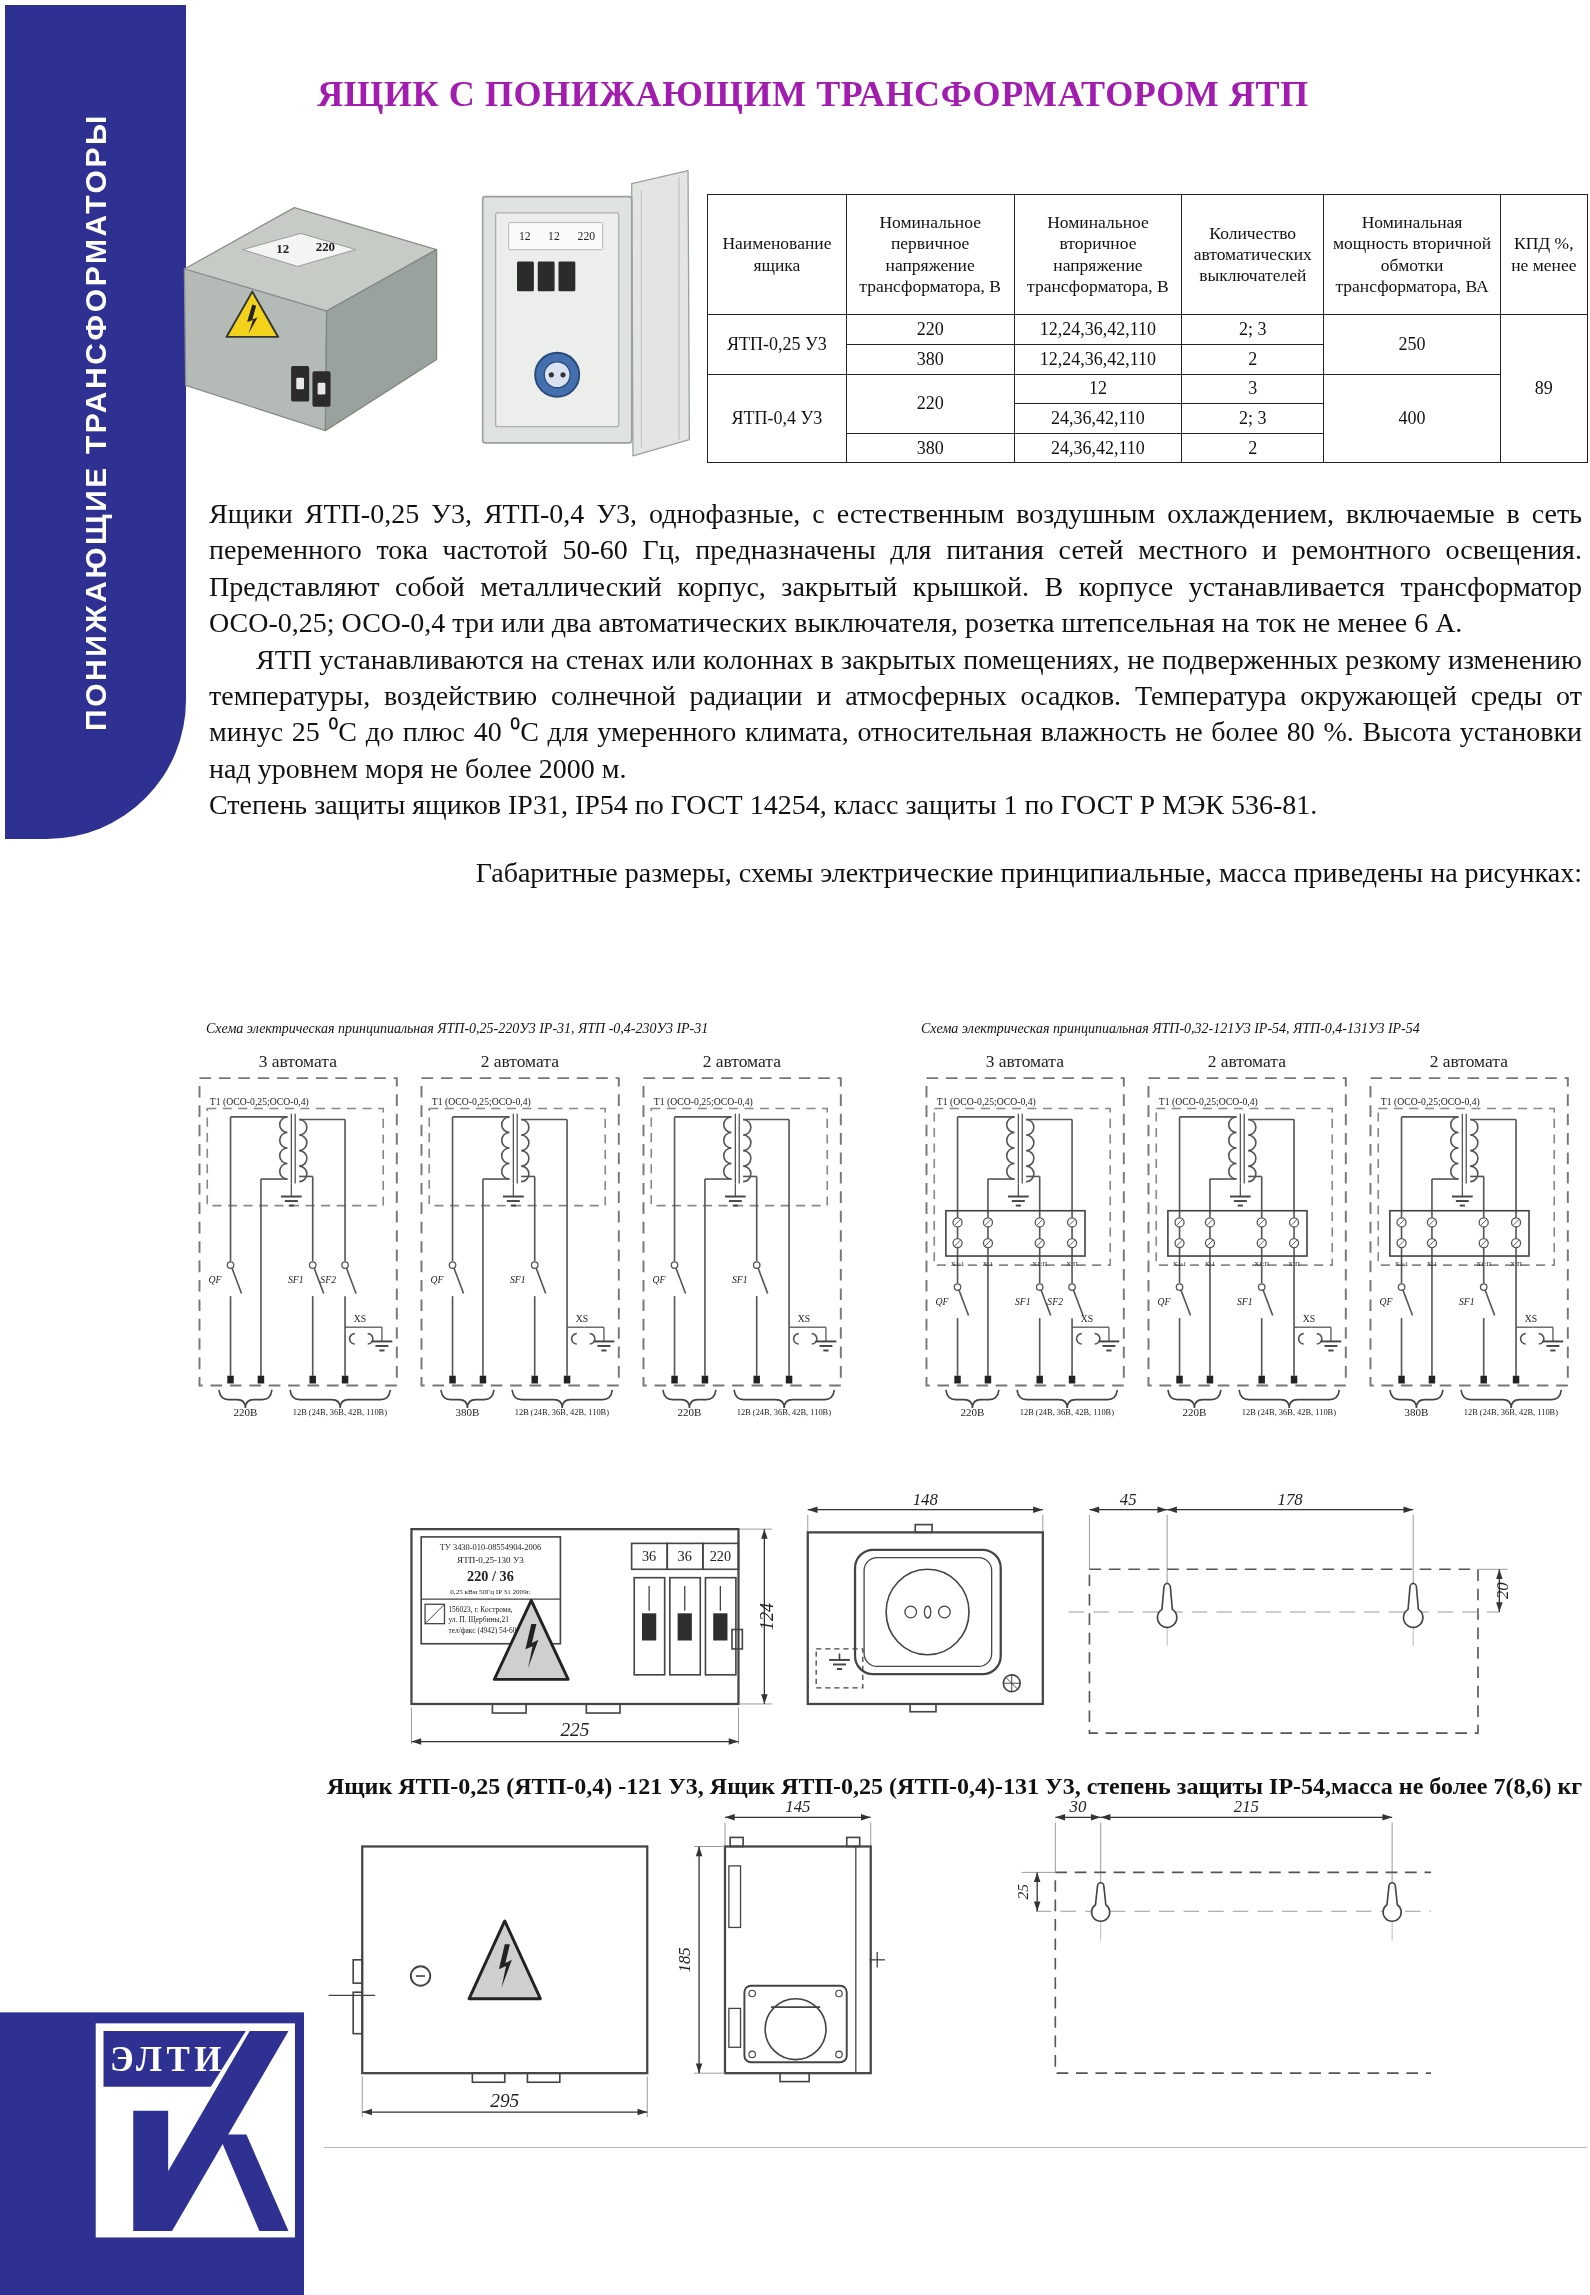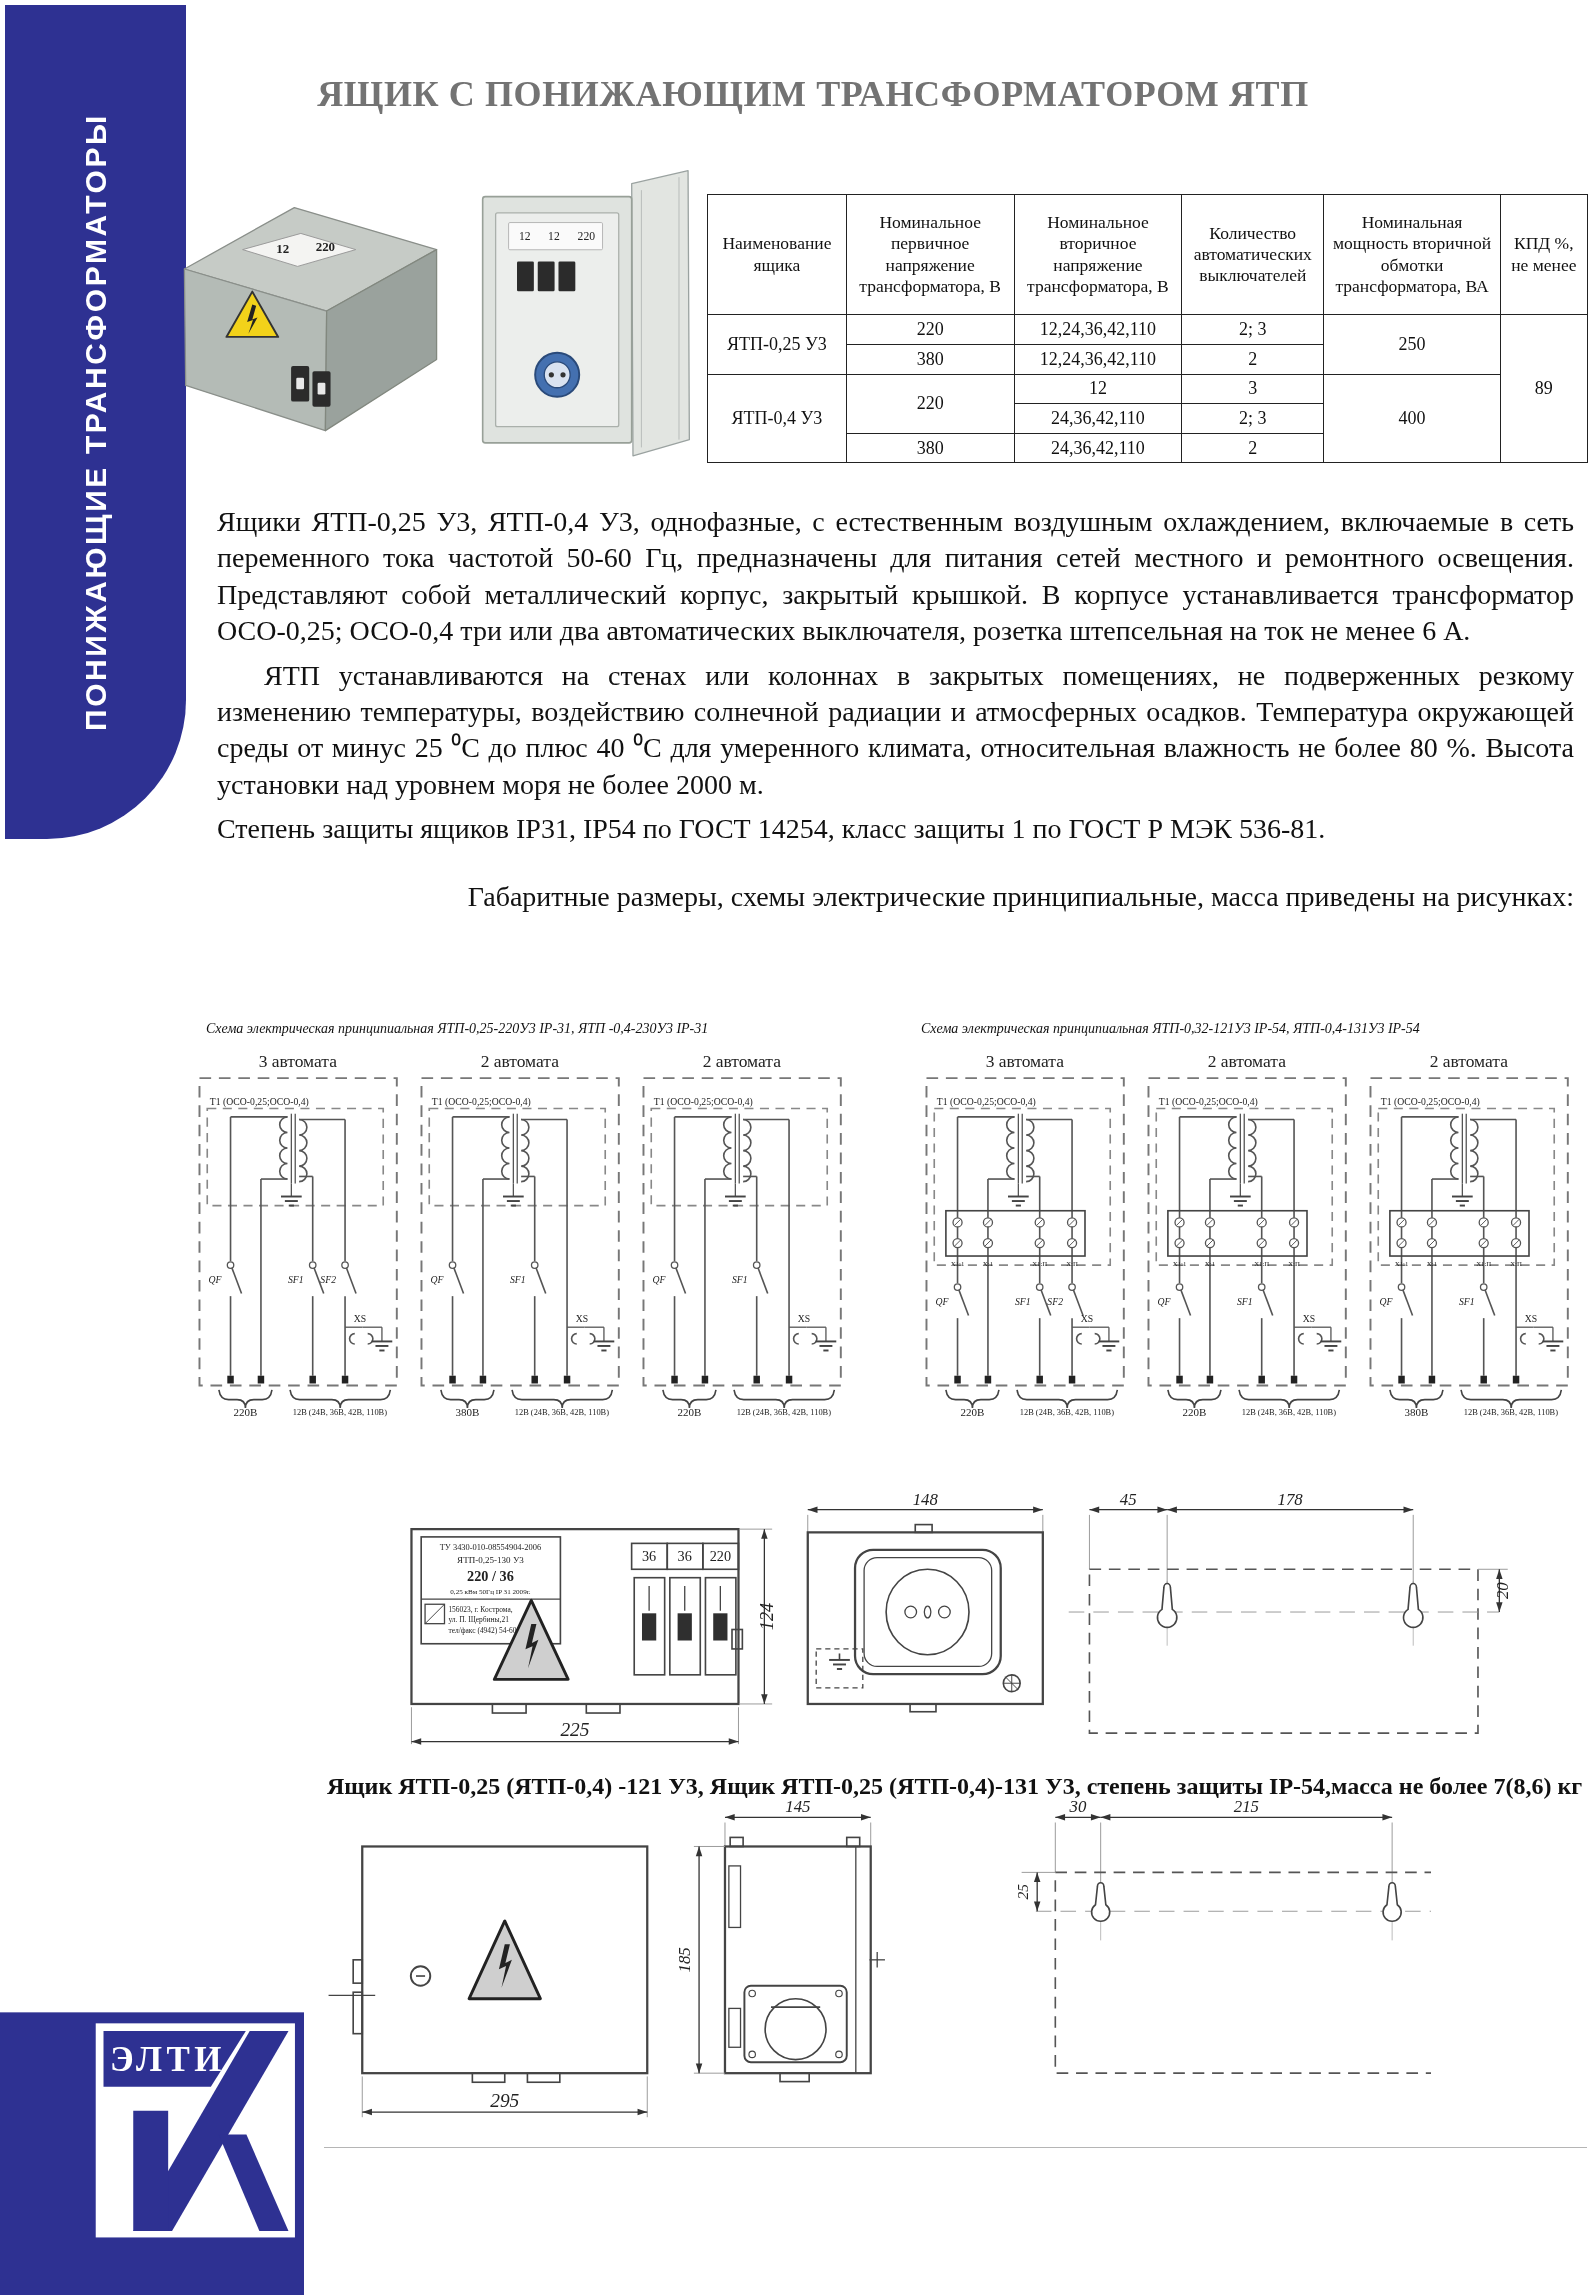--- a/index.html
+++ b/index.html
@@ -4,30 +4,30 @@
 <style>
   html,body{margin:0;padding:0;background:#ffffff;}
   #page{position:relative;width:1590px;height:2295px;background:#fff;overflow:hidden;
         font-family:"Liberation Serif", serif;color:#111;}
   .abs{position:absolute;}
   .sidebar{left:5.2px;top:5.2px;width:181px;height:834px;background:#2e3192;
            border-bottom-right-radius:139px;display:flex;align-items:center;justify-content:center;}
   .sidebar-label{writing-mode:vertical-rl;transform:rotate(180deg);white-space:nowrap;
            color:#fff;font-family:"Liberation Sans", sans-serif;font-weight:700;
            font-size:30px;letter-spacing:2.6px;}
-  .page-title{left:240px;top:73px;width:1146px;text-align:center;color:#737373;
+  .page-title{left:240px;top:73px;width:1146px;text-align:center;color:#a21caf;
            font-size:36px;font-weight:700;letter-spacing:0.6px;}
   table.spec{position:absolute;left:707px;top:194px;border-collapse:collapse;
            font-size:17.5px;text-align:center;color:#111;}
   table.spec th, table.spec td{border:1.3px solid #222;padding:1.3px 3.9px;}
   table.spec{border:1.9px solid #111;}
   table.spec th{font-weight:400;line-height:1.22;padding:17px 3.9px;vertical-align:middle;}
   table.spec td{height:26px;font-size:18px;}
   .desc{left:209px;top:496px;width:1373px;font-size:28px;line-height:1.3;text-align:justify;}
-  .desc p{margin:8px;}
+  .desc p{margin:0;}
   .desc .ind{text-indent:47px;}
   .desc .note{margin-top:31px;text-align:right;}
   .schem-caption{font-size:14px;white-space:nowrap;font-style:italic;}
   .mid-caption{left:327px;top:1773px;width:1260px;font-size:24px;font-weight:600;white-space:nowrap;}
   .sep-line{left:324px;top:2147px;width:1263px;height:1.3px;background:#b5b5b5;}
   svg text{font-family:"Liberation Serif", serif;}
 </style>
 </head>
 <body>
 

